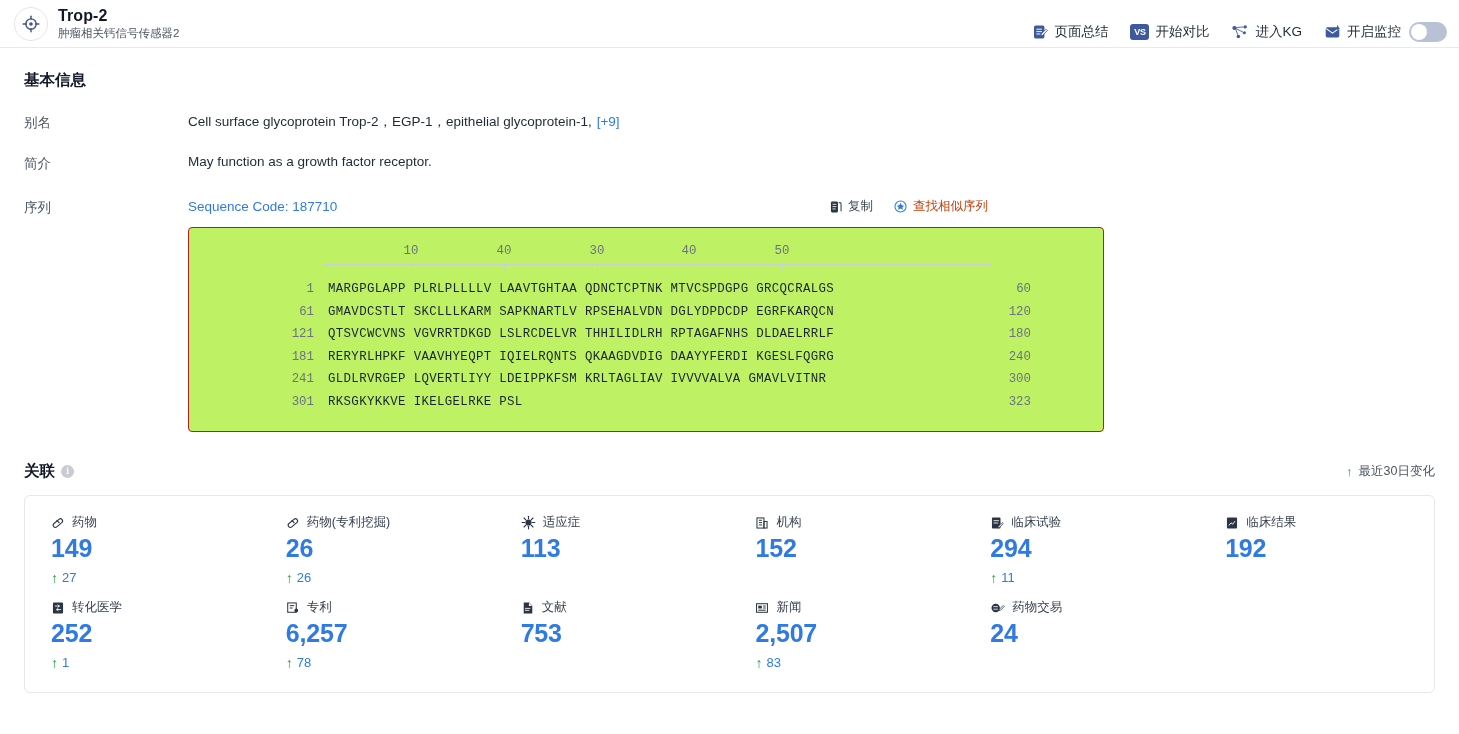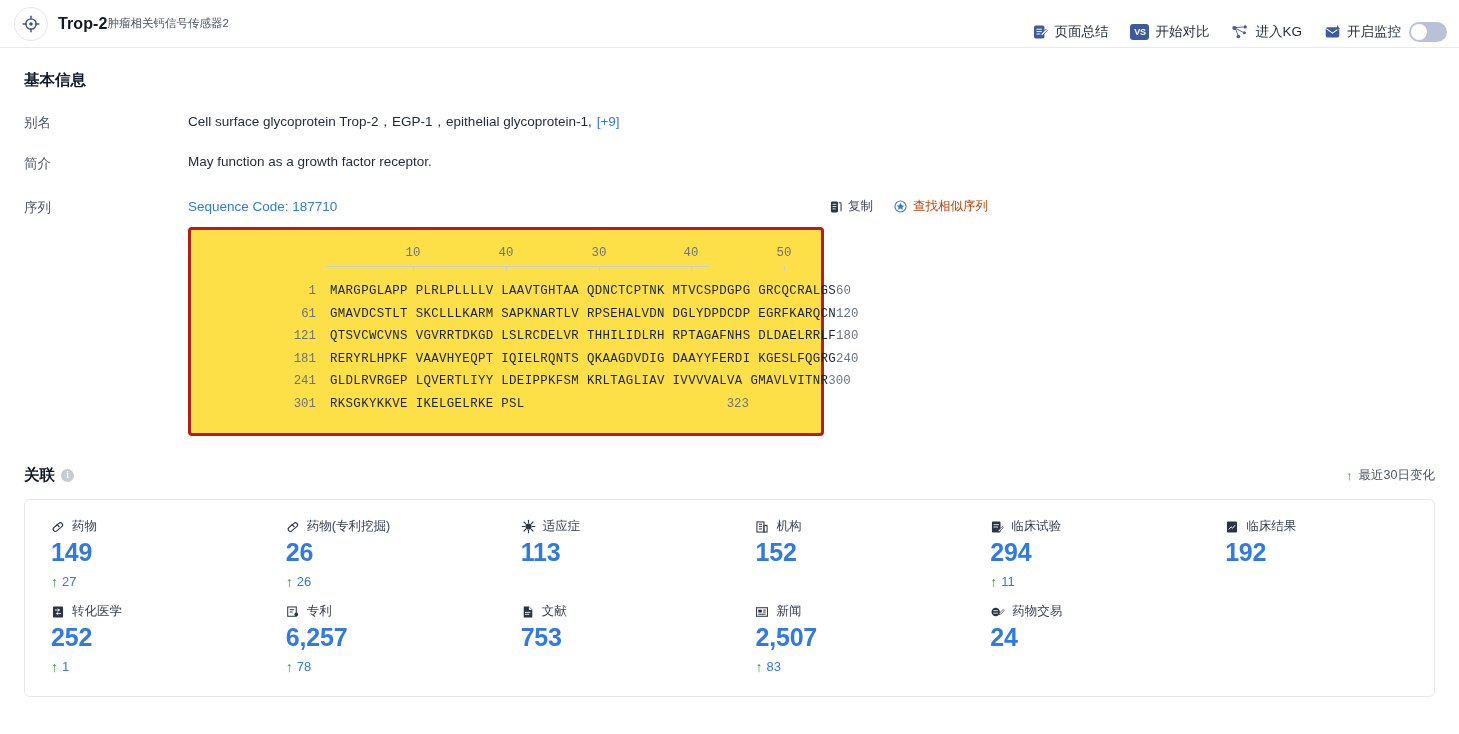--- a/index.html
+++ b/index.html
@@ -24,21 +24,21 @@
   }
   .brand { display: flex; align-items: center; gap: 10px; }
   .brand-icon {
     width: 34px; height: 34px;
     border-radius: 50%;
     border: 1px solid #e3e6eb;
     background: #fff;
     display: flex; align-items: center; justify-content: center;
     flex: none;
   }
-  .brand-text { display: flex; flex-direction: row; justify-content: center; line-height: 1.12; }
+  .brand-text { display: flex; flex-direction: column; justify-content: center; line-height: 1.12; }
   .brand-title {
     font-size: 16px; font-weight: bold; color: #111827;
     letter-spacing: .1px;
   }
   .brand-sub { font-size: 11.5px; color: #4b5563; margin-top: 2px; }
 
   .header-actions {
     position: absolute; right: 12px; top: 0; height: 63px;
     display: flex; align-items: center; gap: 22px;
   }
@@ -91,24 +91,24 @@
   .seq-code { font-size: 13.5px; color: #2f7ae5; cursor: pointer; }
   .seq-tools { margin-left: auto; display: flex; align-items: center; gap: 20px; }
   .seq-tool {
     display: flex; align-items: center; gap: 5px;
     font-size: 12.5px; cursor: pointer; color: #374151;
   }
   .seq-tool.blue { color: #c2410c; }
 
   .seq-box {
     margin-top: 12px;
-    width: 636px;
-    border: 3px solid #b91c1c;
+    width: 916px;
+    border: 1px solid #b91c1c;
     border-radius: 4px;
-    background: #fde047;
+    background: #bef264;
     padding: 16px 0 18px 0;
   }
   .seq-inner {
     font-family: "Liberation Mono", monospace;
     font-size: 12.4px;
     color: #1b2430;
   }
   .ruler {
     position: relative;
     height: 26px;

